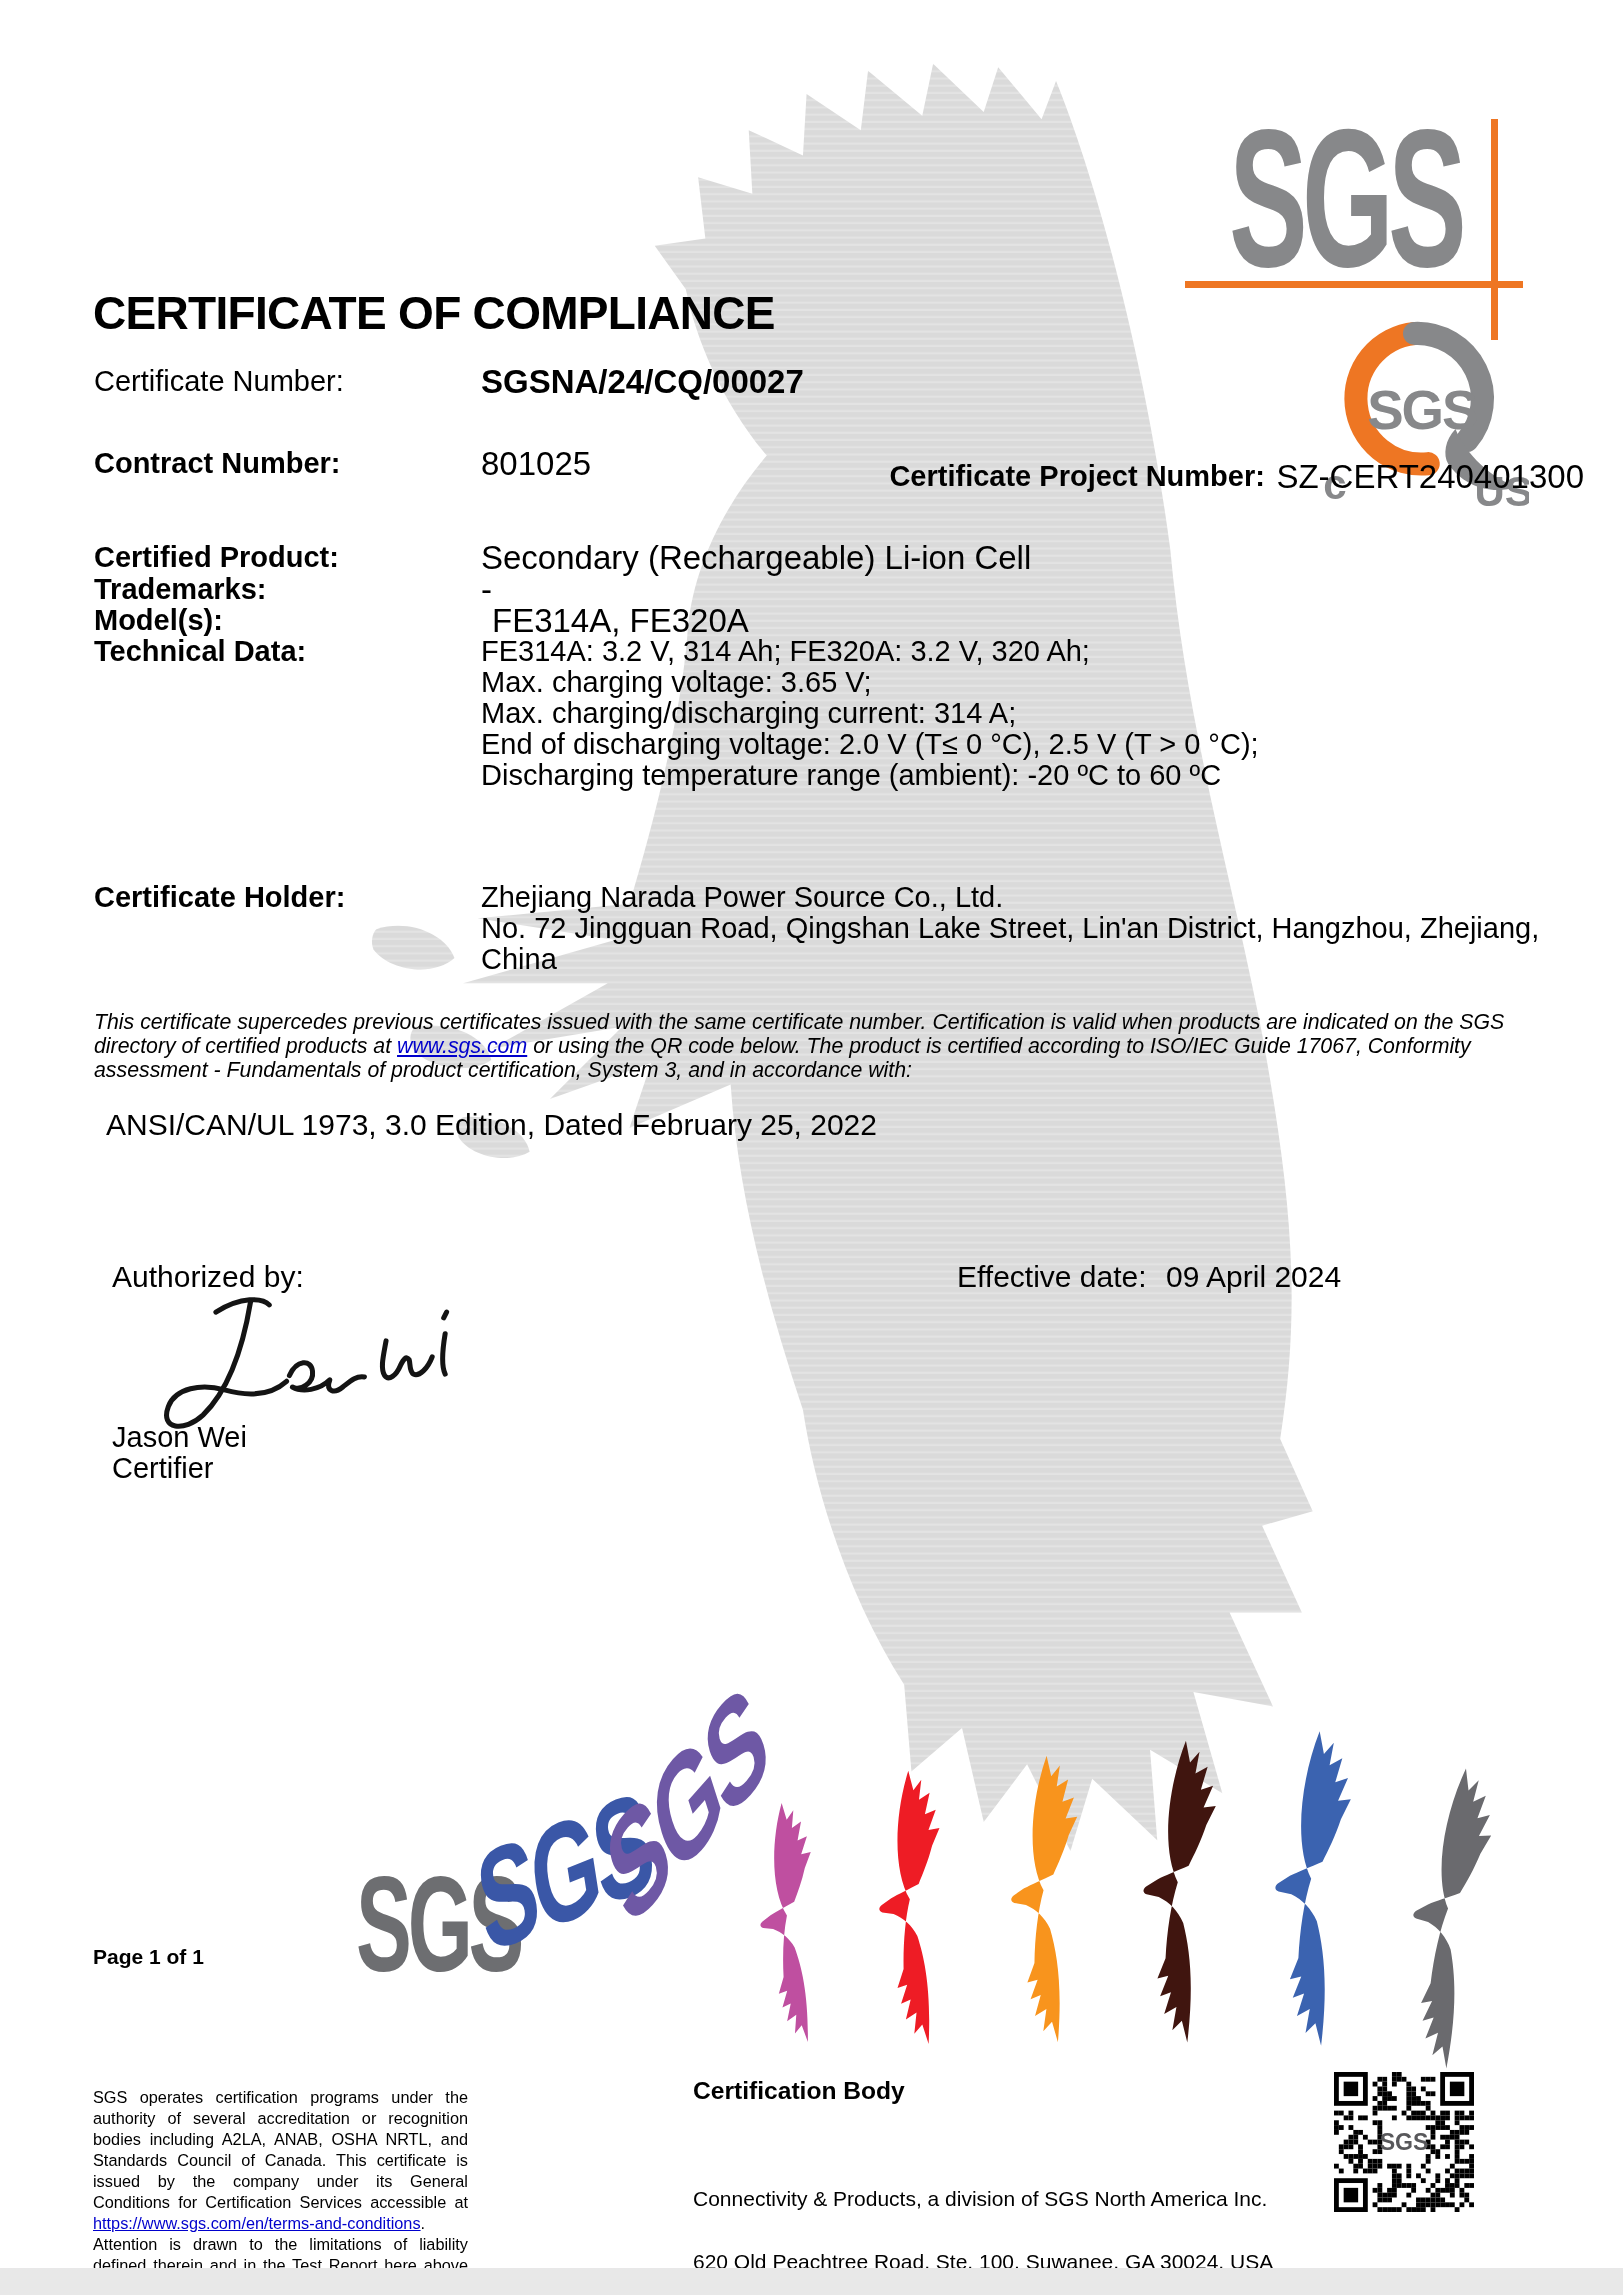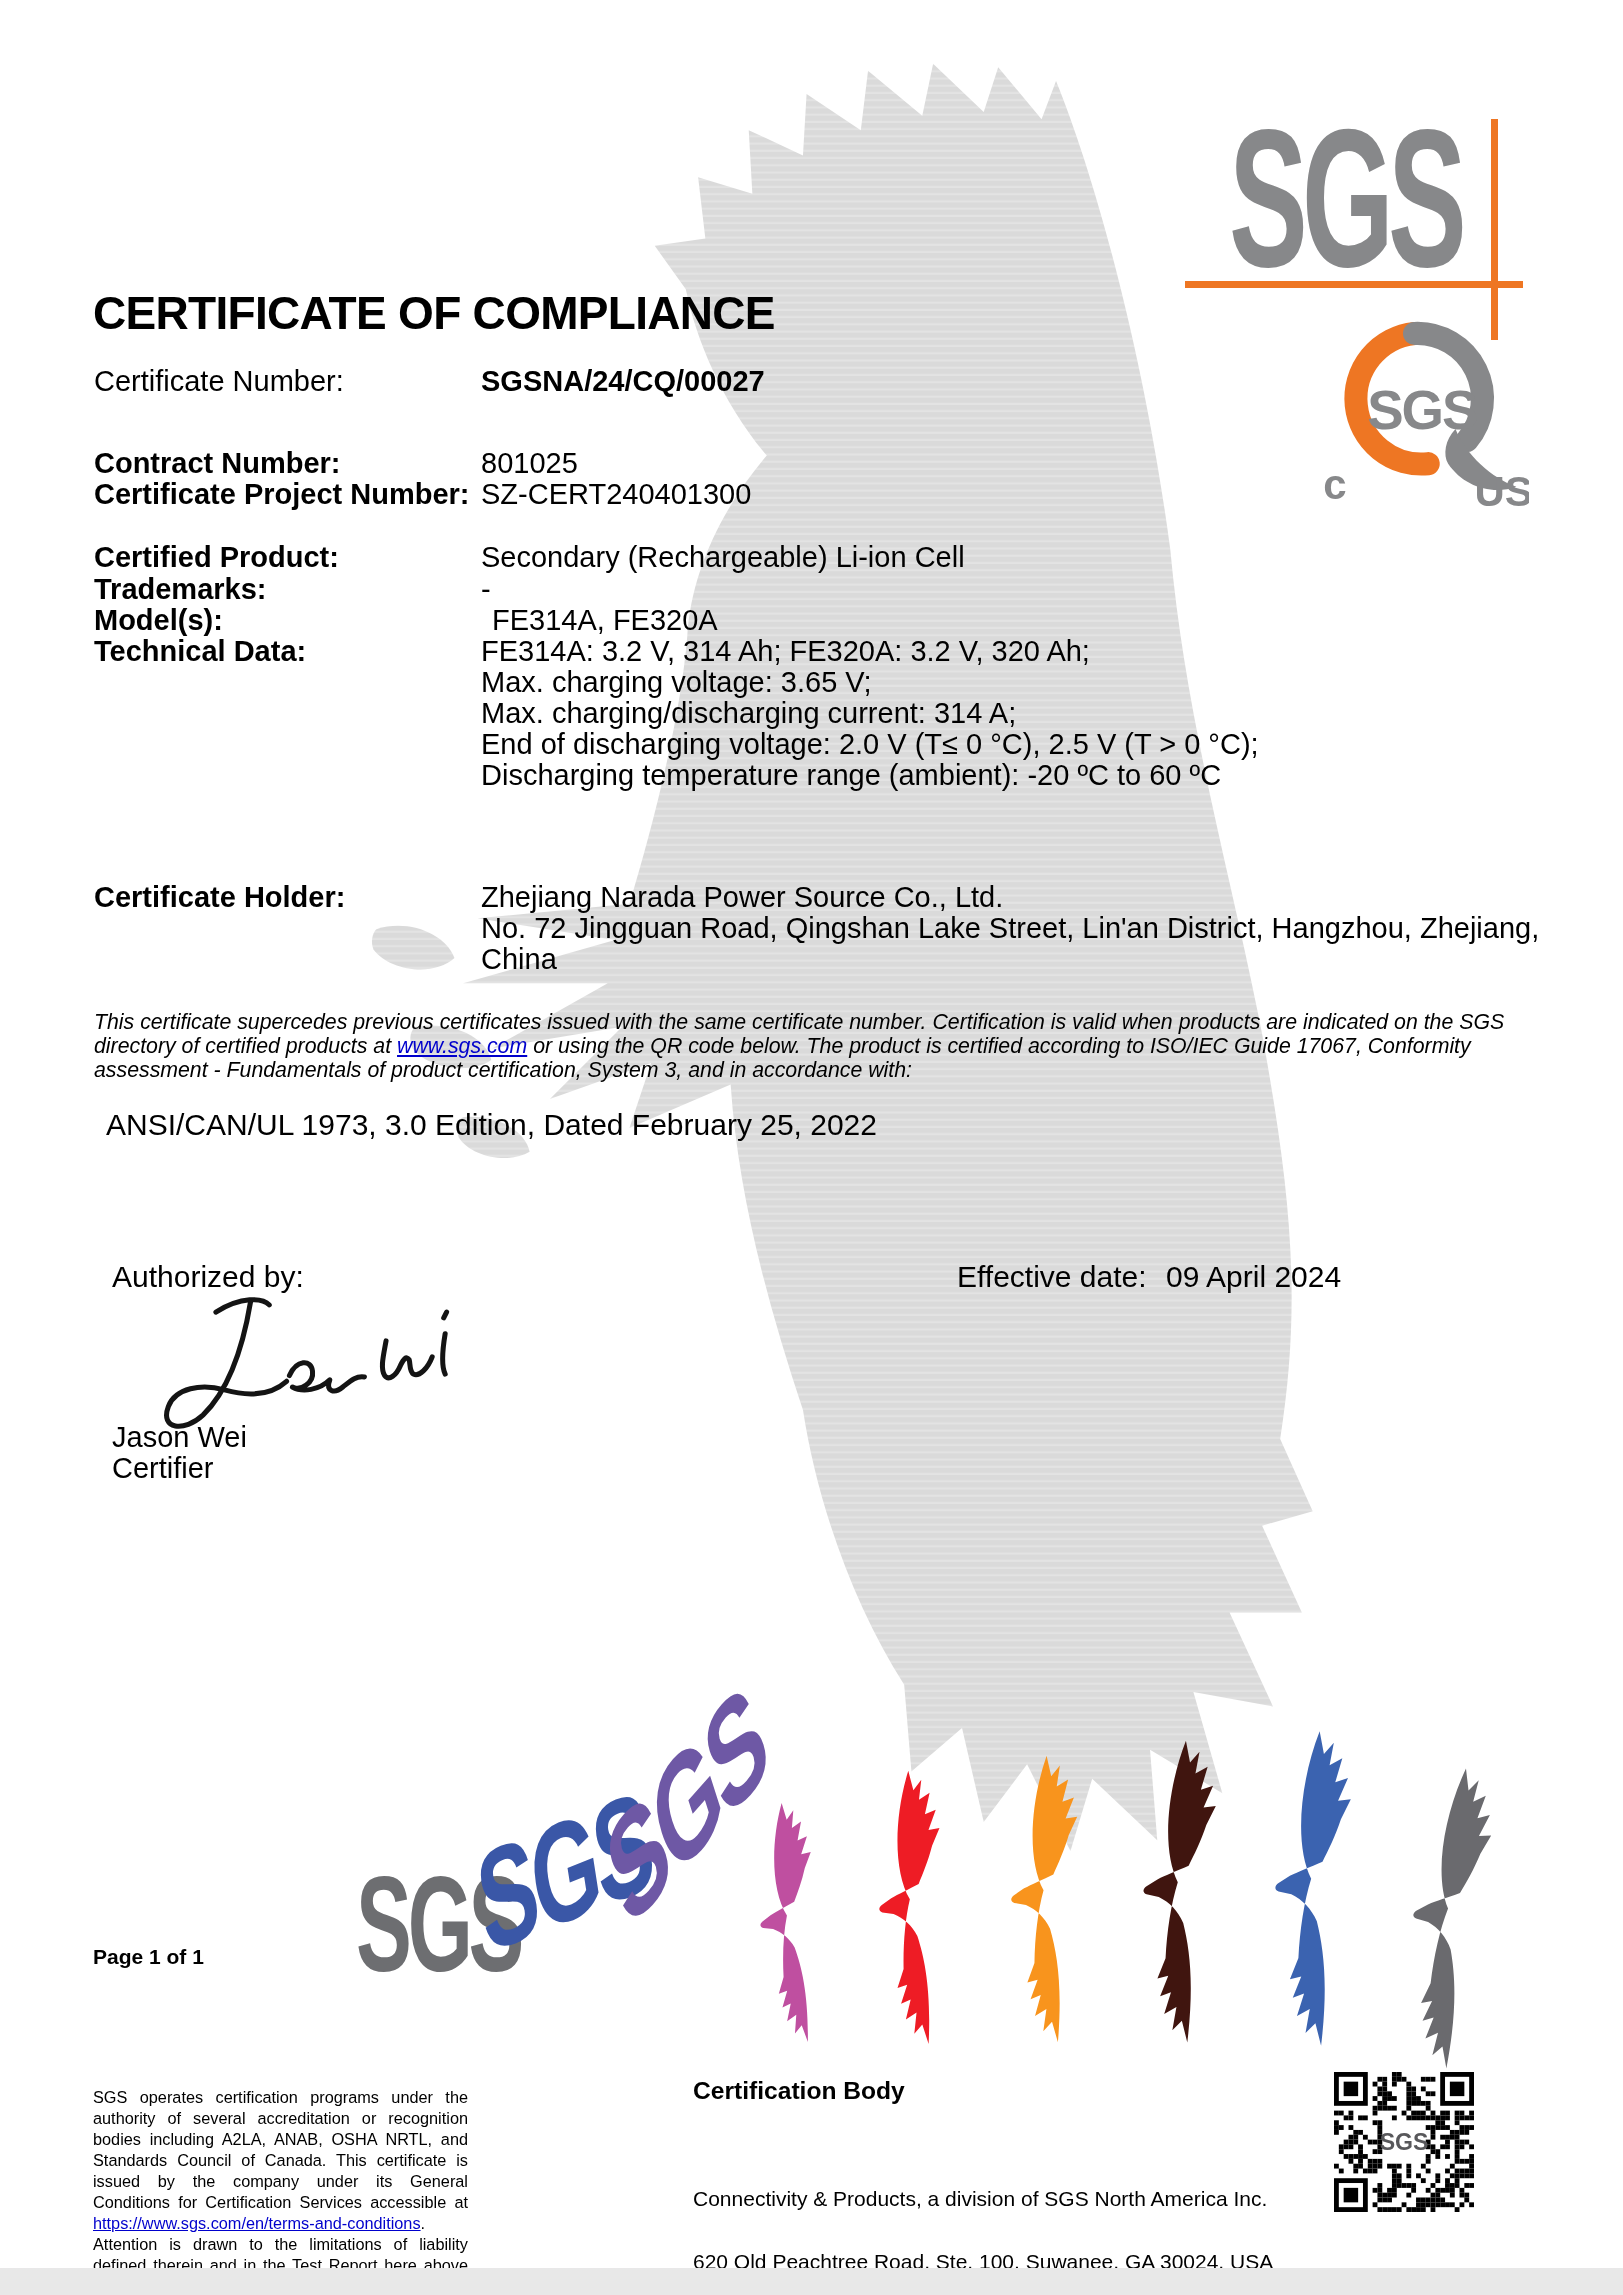--- a/index.html
+++ b/index.html
@@ -32,21 +32,21 @@
   .cq-mark{left:1298px;top:317px;width:231px;height:203px;}
 
   
   .title{
     left:93px;top:286px;
     font-size:46px;font-weight:bold;letter-spacing:-0.7px;
     white-space:nowrap;
   }
   .row{left:94px;width:1490px;display:flex;}
   .row .lbl{width:387px;flex:0 0 387px;font-weight:bold;font-size:29px;line-height:31px;}
-  .row .val{font-size:29px;line-height:31px;white-space:nowrap;}
+  .row .val{font-size:33px;line-height:31px;white-space:nowrap;}
   .vlines div{font-size:29px;line-height:31px;white-space:nowrap;}
 
   .disclaimer{
     left:94px;top:1010px;width:1454px;
     font-style:italic;font-size:21.3px;line-height:24px;
   }
   .disclaimer a{color:#0000cc;}
   .standard-line{left:106px;top:1108px;font-size:30px;white-space:nowrap;}
 
   .auth-label{left:112px;top:1260px;font-size:30px;}
@@ -129,21 +129,21 @@
 
   <div class="abs row" style="top:366px;">
     <div class="lbl" style="font-weight:normal;">Certificate Number:</div>
     <div class="val" style="font-weight:bold;">SGSNA/24/CQ/00027</div>
   </div>
 
   <div class="abs row" style="top:448px;">
     <div class="lbl">Contract Number:</div>
     <div class="val">801025</div>
   </div>
-  <div class="abs row" style="top:479px;">
+  <div class="abs row" style="top:461px;justify-content:flex-end;">
     <div class="lbl">Certificate Project Number:</div>
     <div class="val">SZ-CERT240401300</div>
   </div>
 
   <div class="abs row" style="top:574px;">
     <div class="lbl">Trademarks:</div>
     <div class="val">-</div>
   </div>
   <div class="abs row" style="top:542px;">
     <div class="lbl">Certified Product:</div>

